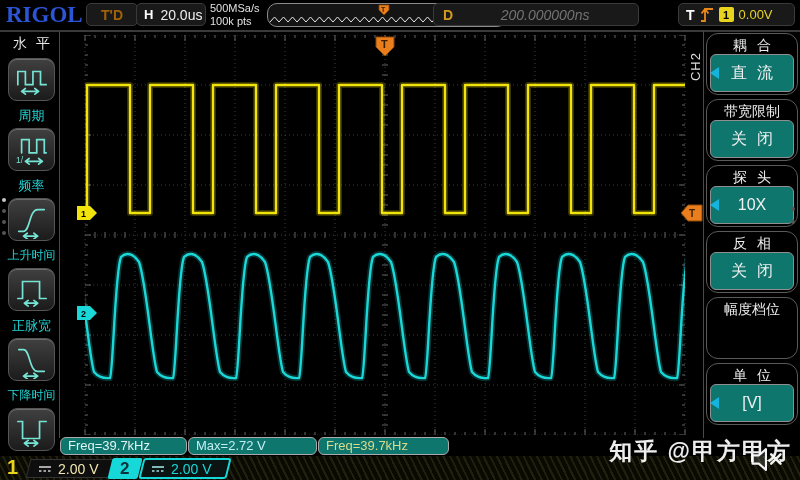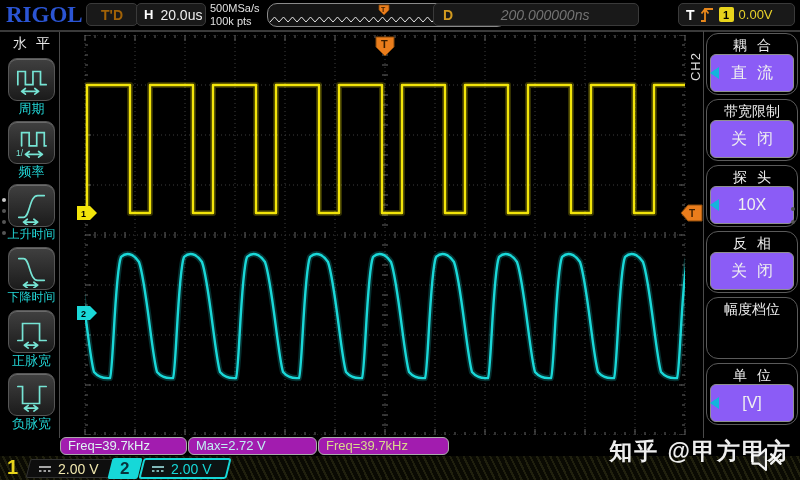--- a/index.html
+++ b/index.html
@@ -25,44 +25,44 @@
   .dval{color:#737373;font-size:14px;flex:1;text-align:center;font-style:italic;}
   #chip-t{left:678px;width:117px;padding:0 7px;gap:5px;}
   .tletter{color:#fff;font-weight:bold;font-size:14px;}
   .tbadge{width:15px;height:15px;border-radius:2px;display:flex;align-items:center;justify-content:center;
           color:#000;font-weight:bold;font-size:11px;background:#e8d800;}
   .tlev{color:#e8d22a;font-size:13px;flex:1;}
   
   #left-menu{position:absolute;left:4px;top:32px;width:56px;height:406px;border-right:1px solid #4a4a4a;
              display:flex;flex-direction:column;align-items:center;gap:5px;padding-top:2px;box-sizing:border-box;}
   .lm-title{color:#e8e8e8;font-size:14px;letter-spacing:9px;text-indent:9px;height:19px;line-height:19px;}
-  .lgroup{display:flex;flex-direction:column;align-items:center;gap:0;text-decoration:underline;}
+  .lgroup{display:flex;flex-direction:column;align-items:center;gap:7px;text-decoration:underline;}
   .lbtn{width:45px;height:41px;border-radius:9px;background:linear-gradient(#404040,#1b1b1b);
         border:1px solid #565656;box-shadow:inset 0 1px 0 #6a6a6a;display:flex;align-items:center;justify-content:center;}
   .llabel{color:#22d8d8;font-size:13px;height:15px;line-height:15px;white-space:nowrap;}
   #ldots{position:absolute;left:2px;top:198px;display:flex;flex-direction:column;gap:7px;}
   #ldots i,#rdots i{width:4px;height:4px;border-radius:50%;background:#555;display:block;}
   #ldots i:first-child{background:#c8c8c8;}
   #rdots{position:absolute;left:791px;top:207px;display:flex;flex-direction:column;gap:9px;}
   
   #grat{position:absolute;left:75px;top:35px;}
   
   #right-rail{position:absolute;left:703px;top:31px;width:1px;height:407px;background:#4a4a4a;}
   #ch2-tag{position:absolute;left:688px;top:52px;color:#ddd;font-size:13px;
            writing-mode:vertical-rl;transform:rotate(180deg);letter-spacing:1px;}
   #right-menu{position:absolute;left:706px;top:33px;width:92px;display:flex;flex-direction:column;gap:4px;}
   .rsec{border:1px solid #5a5a5a;border-radius:12px;padding:2px 3px 3px;background:#000;position:relative;box-sizing:border-box;height:62px;}
   .rhead{color:#eee;font-size:14px;text-align:center;height:18px;line-height:18px;white-space:nowrap;}
-  .rval{border:1px solid #8f8f8f;border-radius:6px;background:#8b5cf6;height:36px;display:flex;
+  .rval{border:1px solid #8f8f8f;border-radius:6px;background:#0f766e;height:36px;display:flex;
         align-items:center;justify-content:center;color:#f0f0f0;font-size:16px;}
   .sp{letter-spacing:10px;text-indent:10px;}
   .rarrow{position:absolute;left:3px;top:33px;width:0;height:0;border-top:6px solid transparent;
           border-bottom:6px solid transparent;border-right:9px solid #14b4dc;}
   
-  .mbox{position:absolute;top:437px;height:18px;border:1px solid #aaa;border-radius:6px;background:#a21caf;
+  .mbox{position:absolute;top:437px;height:18px;border:1px solid #aaa;border-radius:6px;background:#0f766e;
         font-size:13px;line-height:16px;padding:0 7px;box-sizing:border-box;white-space:nowrap;}
   #m0{left:60px;width:127px;}  #m1{left:188px;width:129px;}  #m2{left:318px;width:131px;}
   
   #bbar{position:absolute;left:0;top:456px;width:800px;height:24px;
         background:repeating-linear-gradient(64deg,#20200e 0 2px,#0a0a03 2px 6px);}
   #ch1-num{position:absolute;left:7px;top:456px;font-size:20px;font-weight:bold;}
   .skew{transform:skewX(-14deg);}
   .unskew{transform:skewX(14deg);display:flex;align-items:center;gap:6px;width:100%;height:100%;}
   #chip1{position:absolute;left:28px;top:459px;width:86px;height:19px;background:#0e0e0e;
          border:1px solid #333;border-radius:2px;box-sizing:border-box;}
@@ -145,32 +145,32 @@
           <div class="lbtn">
             <svg width="34" height="38" viewBox="0 0 36 38">
               <path d="M4,31 H9 C16,31 15,8 24,8 H31 M9,36 H24 M9,36 l4,-3 M9,36 l4,3 M24,36 l-4,-3 M24,36 l-4,3" stroke="#76e4d4" stroke-width="1.8" fill="none" stroke-linecap="round"></path>
             </svg>
           </div>
           <div class="llabel" style="font-size: 12px;">上升时间</div>
         </div>
         <div class="lgroup">
           <div class="lbtn">
             <svg width="34" height="38" viewBox="0 0 36 38">
+              <path d="M3,28 H8 V10 H26 V28 H33 M10,33 H24 M10,33 l4,-3 M10,33 l4,3 M24,33 l-4,-3 M24,33 l-4,3" stroke="#76e4d4" stroke-width="1.8" fill="none" stroke-linecap="round"></path>
+            </svg>
+          </div>
+          <div class="llabel">正脉宽</div>
+        </div>
+        <div class="lgroup">
+          <div class="lbtn">
+            <svg width="34" height="38" viewBox="0 0 36 38">
               <path d="M4,8 H9 C16,8 15,31 24,31 H31 M9,36 H24 M9,36 l4,-3 M9,36 l4,3 M24,36 l-4,-3 M24,36 l-4,3" stroke="#76e4d4" stroke-width="1.8" fill="none" stroke-linecap="round"></path>
             </svg>
           </div>
           <div class="llabel" style="font-size: 12px;">下降时间</div>
-        </div>
-        <div class="lgroup">
-          <div class="lbtn">
-            <svg width="34" height="38" viewBox="0 0 36 38">
-              <path d="M3,28 H8 V10 H26 V28 H33 M10,33 H24 M10,33 l4,-3 M10,33 l4,3 M24,33 l-4,-3 M24,33 l-4,3" stroke="#76e4d4" stroke-width="1.8" fill="none" stroke-linecap="round"></path>
-            </svg>
-          </div>
-          <div class="llabel">正脉宽</div>
         </div>
         <div class="lgroup">
           <div class="lbtn">
             <svg width="34" height="38" viewBox="0 0 36 38">
               <path d="M3,10 H8 V28 H26 V10 H33 M10,33 H24 M10,33 l4,-3 M10,33 l4,3 M24,33 l-4,-3 M24,33 l-4,3" stroke="#76e4d4" stroke-width="1.8" fill="none" stroke-linecap="round"></path>
             </svg>
           </div>
           <div class="llabel">负脉宽</div>
         </div>
       </div>

